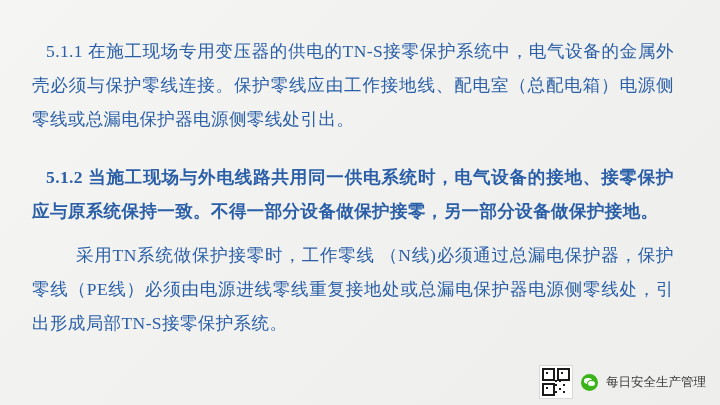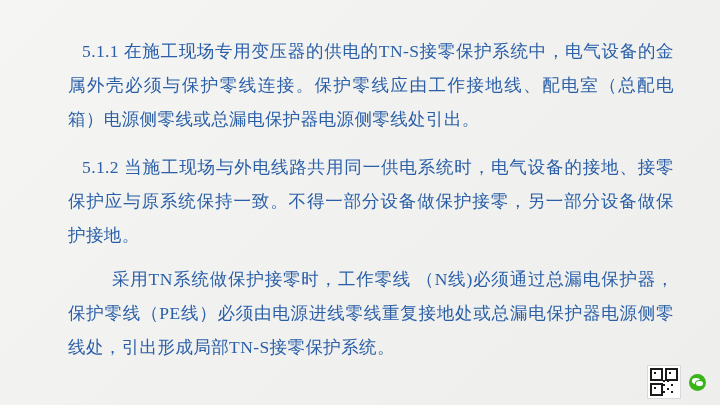--- a/index.html
+++ b/index.html
@@ -18,35 +18,35 @@
     width: 720px;
     height: 405px;
     background: linear-gradient(135deg, #f5f5f3 0%, #f1f1ef 50%, #eeeeec 100%);
     box-sizing: border-box;
   }
   .content {
     position: absolute;
     left: 0;
     top: 34px;
     width: 720px;
-    padding: 0 46px 0 68px;
+    padding: 0 46px 0 32px;
     box-sizing: border-box;
   }
   .para {
     color: #2a5fa8;
     font-size: 17.5px;
     line-height: 34px;
     letter-spacing: 0.4px;
     text-align: justify;
     margin: 0 0 10px 0;
     font-family: "Liberation Serif", serif;
     font-weight: 500;
   }
   .para.p1 { text-indent: 14px; }
-  .para.p2 { text-indent: 14px; margin-top: 14px; }
+  .para.p2 { text-indent: 14px; margin-top: 24px; font-weight: bold; }
   .para.p3 { text-indent: 44px; margin-top: 1px; }
 
   .footer-bar {
     position: absolute;
     left: 0;
     bottom: 0;
     width: 720px;
     height: 42px;
   }
   .qr-block {
@@ -139,16 +139,17 @@
           </span>
         <span class="m" style="left:15px;top:14px;width:2px;height:2px;"></span>
         <span class="m" style="left:19px;top:14px;width:2px;height:2px;"></span>
         <span class="m" style="left:15px;top:18px;width:2px;height:2px;"></span>
         <span class="m" style="left:23px;top:18px;width:2px;height:2px;"></span>
         <span class="m" style="left:19px;top:22px;width:2px;height:2px;"></span>
         <span class="m" style="left:23px;top:25px;width:2px;height:2px;"></span>
         <span class="m" style="left:15px;top:25px;width:2px;height:2px;"></span>
       </div>
       <div class="wechat-icon"></div>
+      <div class="account-name">每日安全生产管理</div>
     </div>
   </div>
 
 </div>
 
 </body></html>

